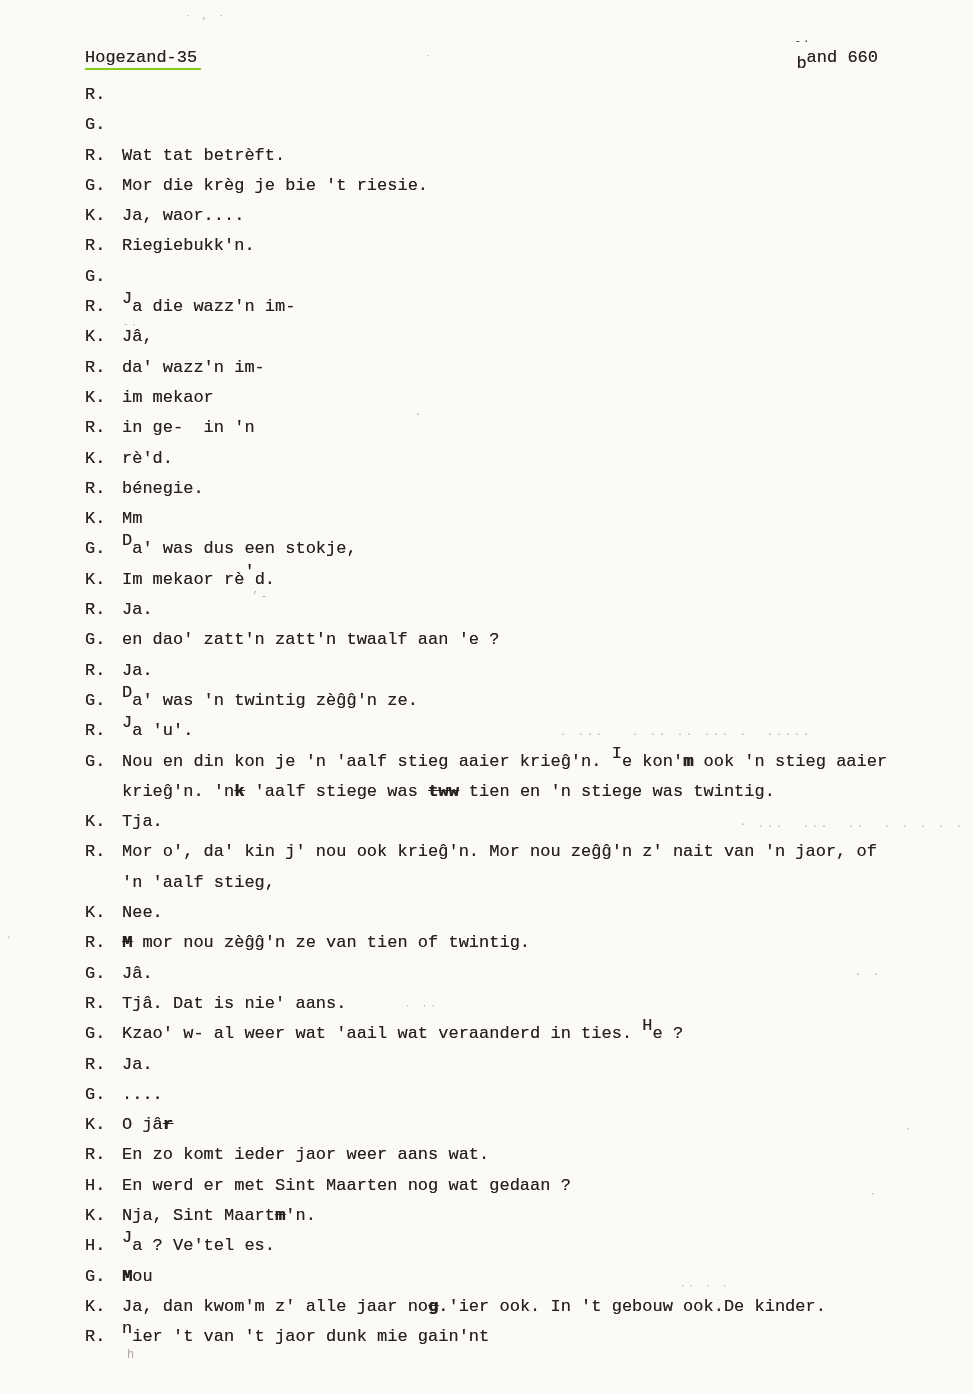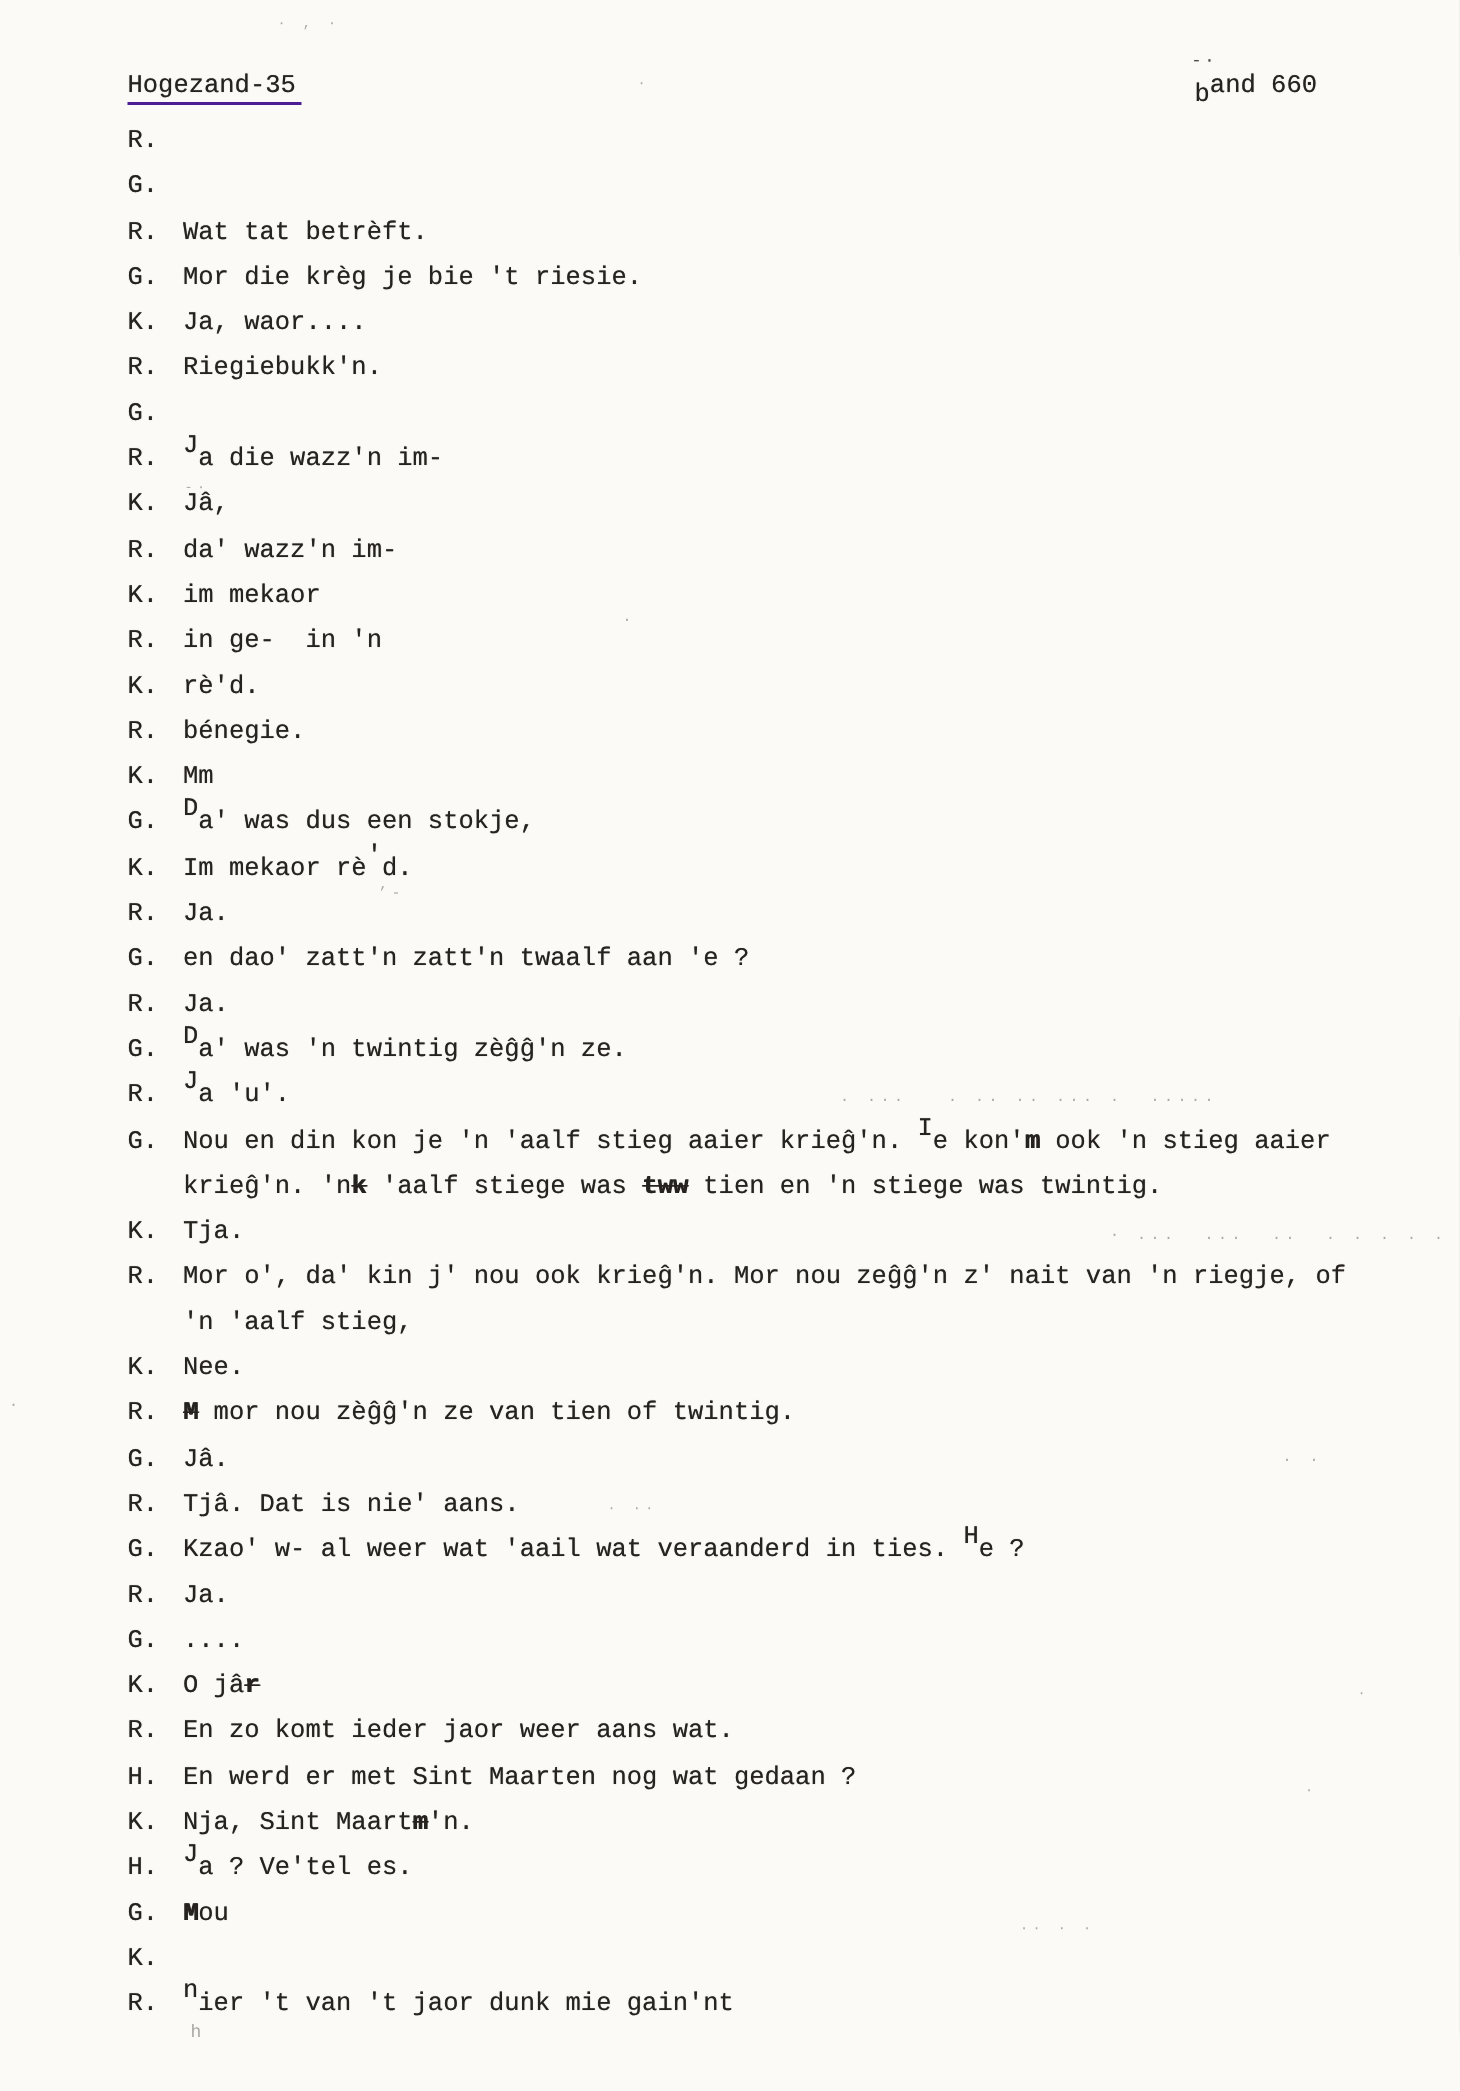--- a/index.html
+++ b/index.html
@@ -13,21 +13,21 @@
     font-size:17px;
     color:#26231f;
     text-shadow:0 0 0.5px rgba(45,40,33,0.65);
   }
   .header{
     position:absolute;top:48px;left:85px;right:95px;
     display:flex;justify-content:space-between;align-items:flex-start;
     white-space:pre;
   }
   .doc-title{
-    border-bottom:2px solid #4c1d95;
+    border-bottom:2px solid #84cc16;
     padding:0 4px 1px 0;
   }
   .band{position:relative;display:inline-block;}
   .band-over{
     position:absolute;top:-13px;left:-2px;
     font-size:11px;letter-spacing:2px;opacity:.8;
   }
   .band-sub{display:inline-block;transform:translateY(6px);}
   .transcript{position:absolute;top:80px;left:85px;right:14px;}
   .line{display:flex;line-height:30.3px;height:30.3px;white-space:pre;}
@@ -72,36 +72,36 @@
       <div class="line"><span class="speaker">G.</span><span class="text"><span class="sup">D</span><span>a' was dus een stokje,</span></span></div>
       <div class="line"><span class="speaker">K.</span><span class="text"><span>Im mekaor rè</span><span class="sup">'</span><span>d.</span></span></div>
       <div class="line"><span class="speaker">R.</span><span class="text"><span>Ja.</span></span></div>
       <div class="line"><span class="speaker">G.</span><span class="text"><span>en dao' zatt'n zatt'n twaalf aan 'e ?</span></span></div>
       <div class="line"><span class="speaker">R.</span><span class="text"><span>Ja.</span></span></div>
       <div class="line"><span class="speaker">G.</span><span class="text"><span class="sup">D</span><span>a' was 'n twintig zèĝĝ'n ze.</span></span></div>
       <div class="line"><span class="speaker">R.</span><span class="text"><span class="sup">J</span><span>a 'u'.</span></span></div>
       <div class="line"><span class="speaker">G.</span><span class="text"><span>Nou en din kon je 'n 'aalf stieg aaier krieĝ'n. </span><span class="sup">I</span><span>e kon'</span><span class="ot">m</span><span> ook 'n stieg aaier</span></span></div>
       <div class="line"><span class="speaker"></span><span class="text"><span>krieĝ'n. 'n</span><span class="st">k</span><span> 'aalf stiege was </span><span class="st">tww</span><span> tien en 'n stiege was twintig.</span></span></div>
       <div class="line"><span class="speaker">K.</span><span class="text"><span>Tja.</span></span></div>
-      <div class="line"><span class="speaker">R.</span><span class="text"><span>Mor o', da' kin j' nou ook krieĝ'n. Mor nou zeĝĝ'n z' nait van 'n riegje, of</span></span></div>
+      <div class="line"><span class="speaker">R.</span><span class="text"><span>Mor o', da' kin j' nou ook krieĝ'n. Mor nou zeĝĝ'n z' nait van 'n jaor, of</span></span></div>
       <div class="line"><span class="speaker"></span><span class="text"><span>'n 'aalf stieg,</span></span></div>
       <div class="line"><span class="speaker">K.</span><span class="text"><span>Nee.</span></span></div>
       <div class="line"><span class="speaker">R.</span><span class="text"><span class="st">M</span><span> mor nou zèĝĝ'n ze van tien of twintig.</span></span></div>
       <div class="line"><span class="speaker">G.</span><span class="text"><span>Jâ.</span></span></div>
       <div class="line"><span class="speaker">R.</span><span class="text"><span>Tjâ. Dat is nie' aans.</span></span></div>
       <div class="line"><span class="speaker">G.</span><span class="text"><span>Kzao' w- al weer wat 'aail wat veraanderd in ties. </span><span class="sup">H</span><span>e ?</span></span></div>
       <div class="line"><span class="speaker">R.</span><span class="text"><span>Ja.</span></span></div>
       <div class="line"><span class="speaker">G.</span><span class="text"><span>....</span></span></div>
       <div class="line"><span class="speaker">K.</span><span class="text"><span>O jâ</span><span class="st">r</span></span></div>
       <div class="line"><span class="speaker">R.</span><span class="text"><span>En zo komt ieder jaor weer aans wat.</span></span></div>
       <div class="line"><span class="speaker">H.</span><span class="text"><span>En werd er met Sint Maarten nog wat gedaan ?</span></span></div>
       <div class="line"><span class="speaker">K.</span><span class="text"><span>Nja, Sint Maart</span><span class="st">m</span><span>'n.</span></span></div>
       <div class="line"><span class="speaker">H.</span><span class="text"><span class="sup">J</span><span>a ? Ve'tel es.</span></span></div>
       <div class="line"><span class="speaker">G.</span><span class="text"><span class="ot">M</span><span>ou</span></span></div>
-      <div class="line"><span class="speaker">K.</span></div>
+      <div class="line"><span class="speaker">K.</span><span class="text"><span>Ja, dan kwom'm z' alle jaar no</span><span class="st">g</span><span>.'ier ook. In 't gebouw ook.De kinder.</span></span></div>
       <div class="line"><span class="speaker">R.</span><span class="text"><span class="sup">n</span><span>ier 't van 't jaor dunk mie gain'nt</span></span></div>
     </div>
 
   <div>
       <span class="artifact" style="left: 185px; top: 12px; font-size: 9px;">· , ·</span>
       <span class="artifact" style="left: 425px; top: 52px; font-size: 9px;">·</span>
       <span class="artifact" style="left: 123px; top: 321px; font-size: 9px;">-·</span>
       <span class="artifact" style="left: 415px; top: 408px; font-size: 10px;">.</span>
       <span class="artifact" style="left: 252px; top: 592px; font-size: 10px;">’-</span>
       <span class="artifact" style="left: 560px; top: 728px; font-size: 10px;">. ...   . .. .. ... .  .....</span>

